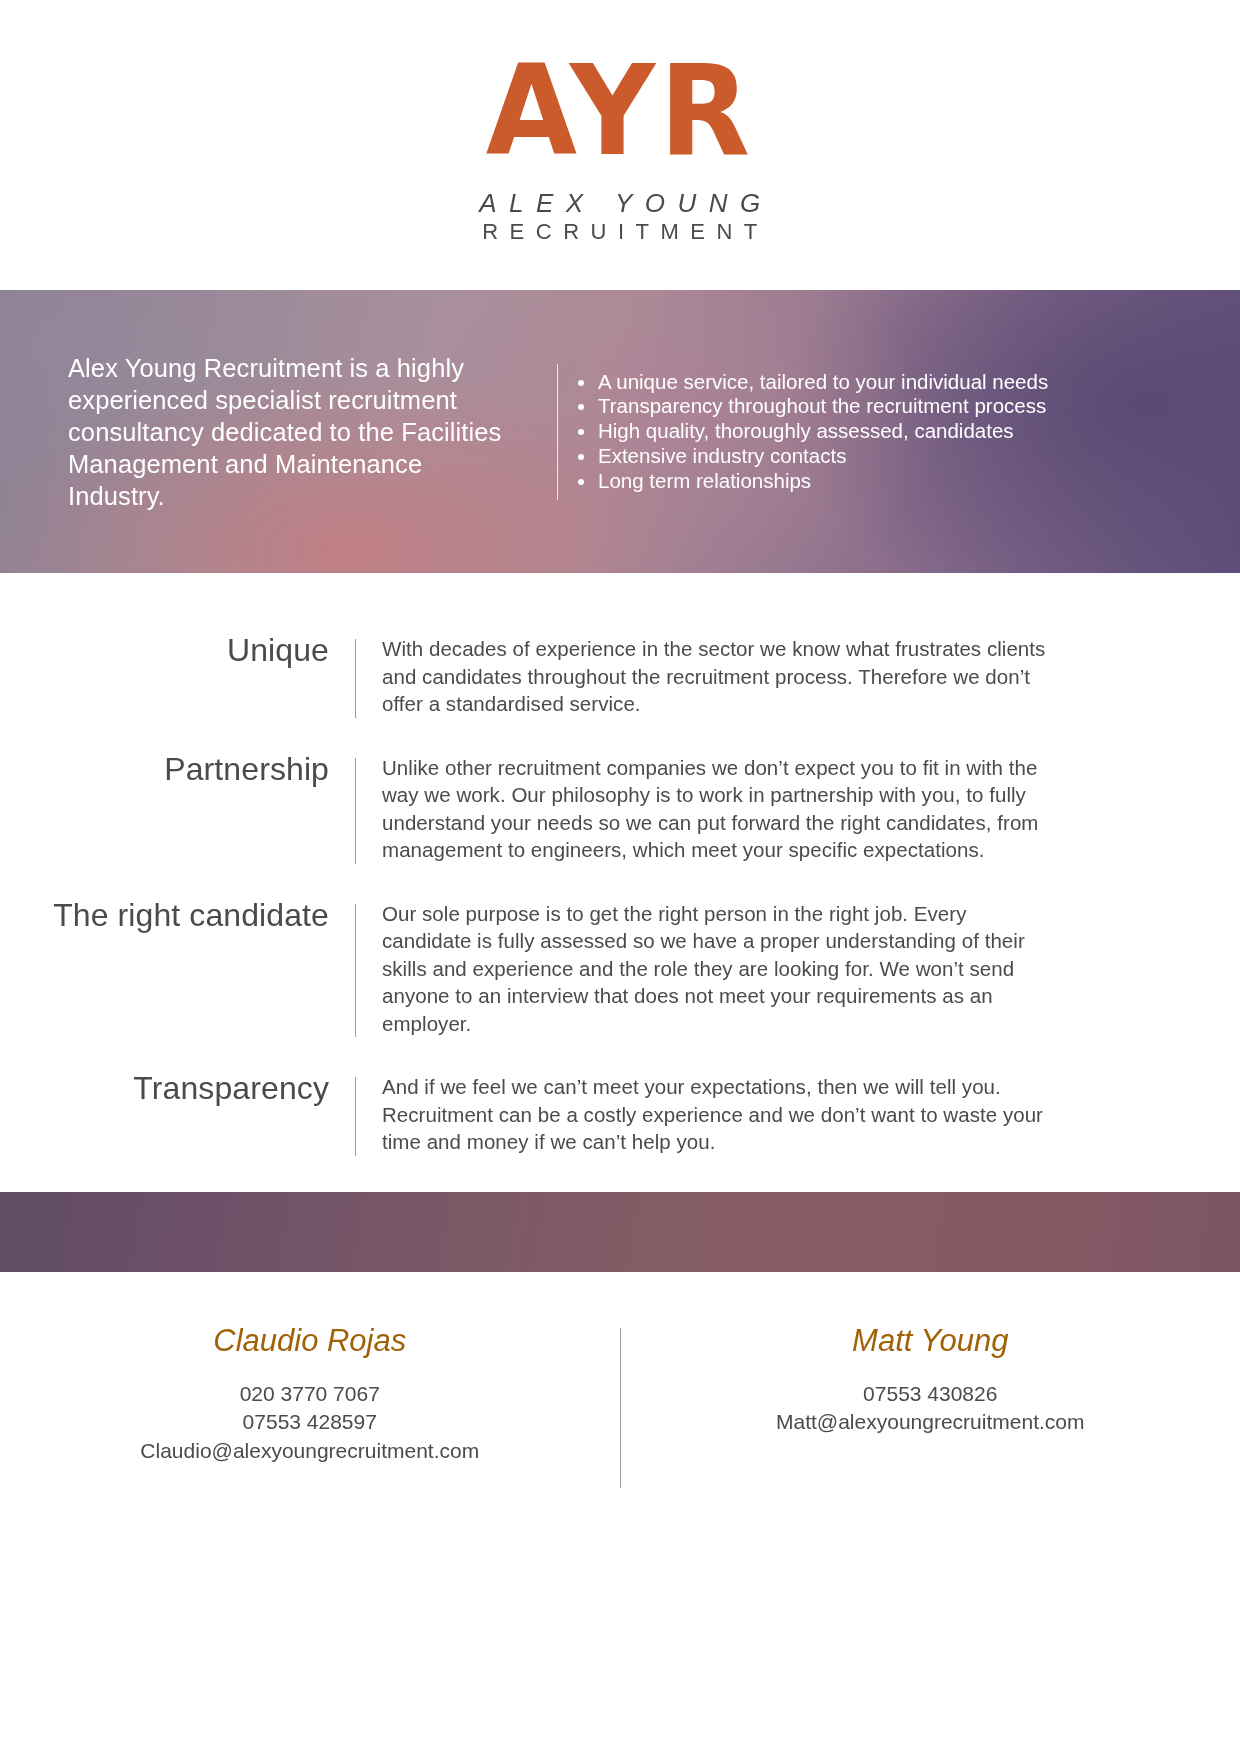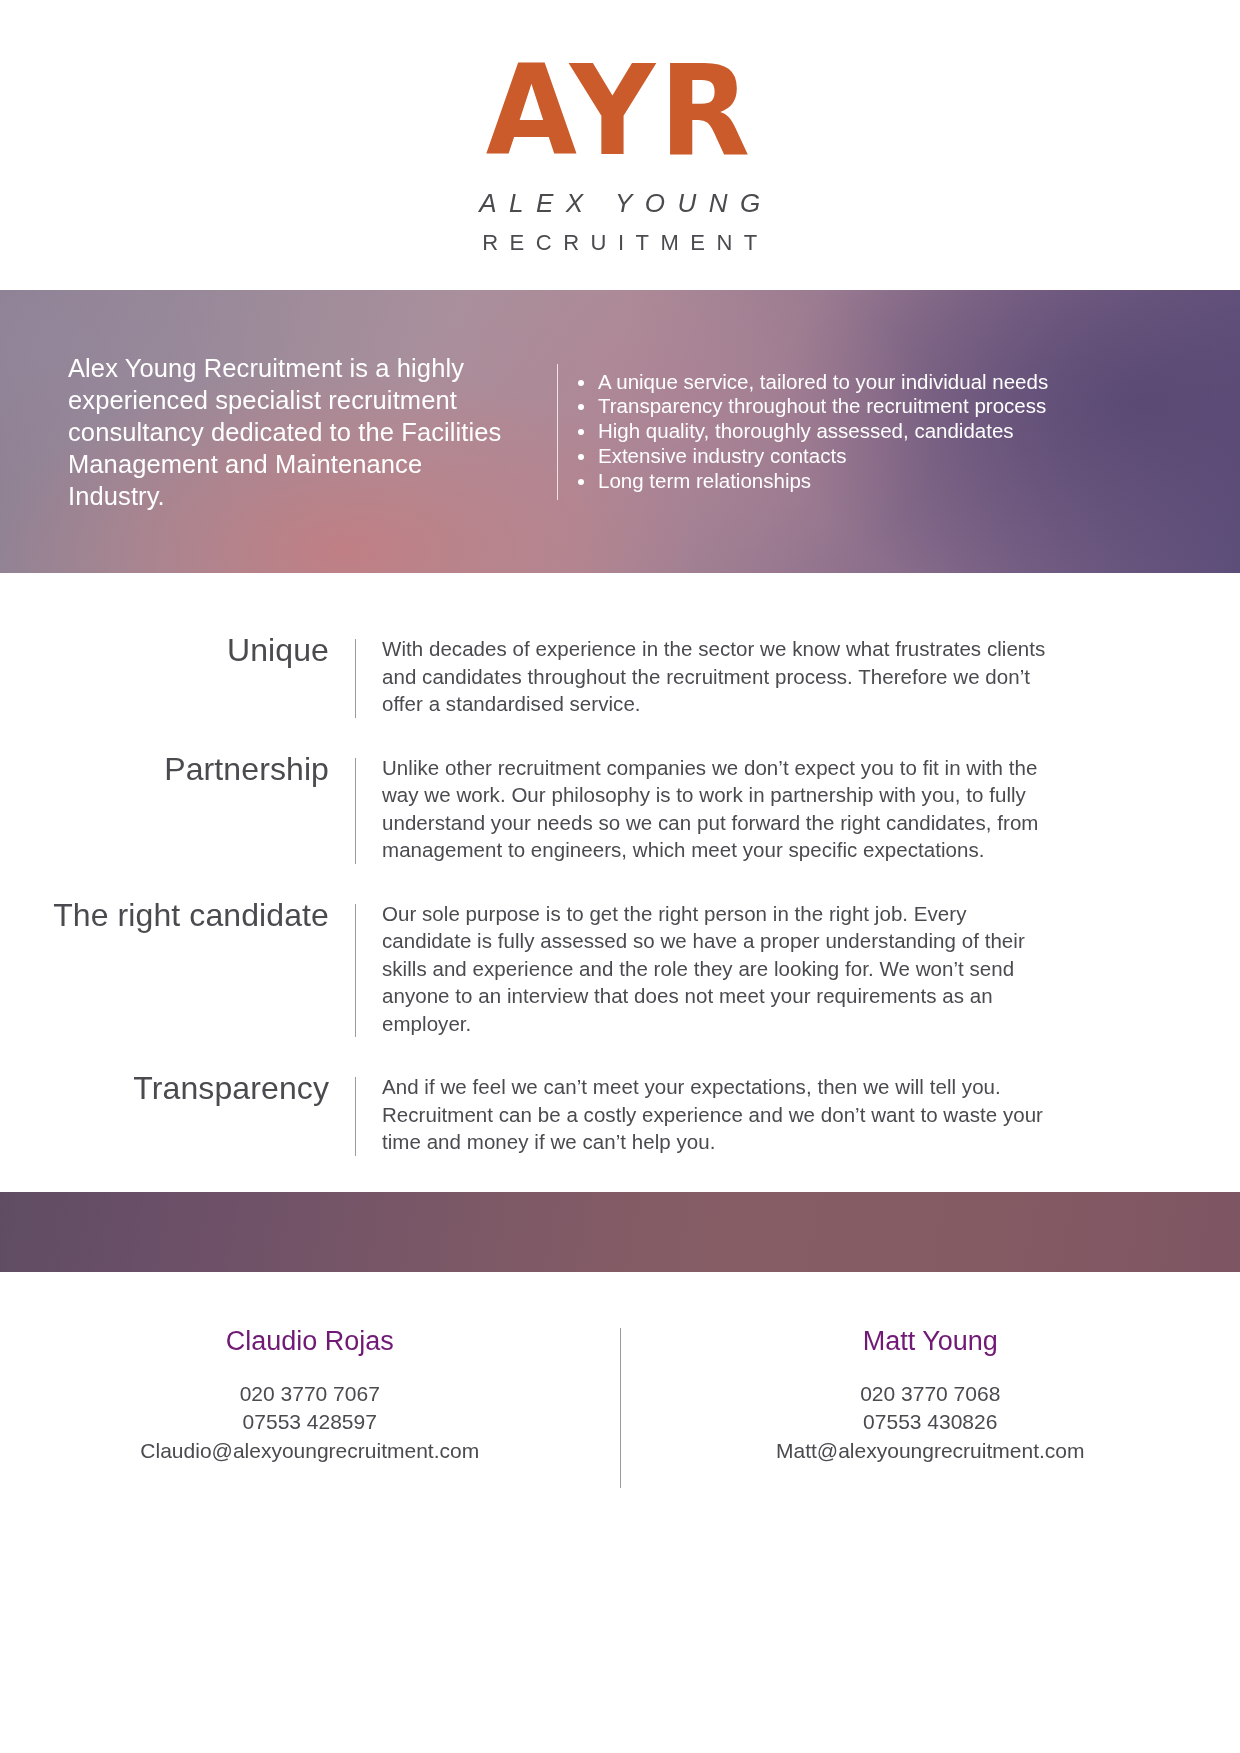--- a/index.html
+++ b/index.html
@@ -41,21 +41,20 @@
   .logo-line1 {
     margin-top: 22px;
     font-size: 26px;
     letter-spacing: 12.5px;
     color: #4a4a4f;
     font-family: "Liberation Sans", sans-serif;
     padding-left: 12px;
     font-style: italic;
   }
   .logo-line2 {
-    margin-top: 11px;
     font-size: 22px;
     letter-spacing: 11.5px;
     color: #4a4a4f;
     font-family: "Liberation Sans", sans-serif;
     padding-left: 11px;
   }
 
   
   .banner {
     position: relative;
@@ -181,24 +180,25 @@
     padding: 52px 0 0 0;
     align-items: stretch;
   }
   .contact-col {
     flex: 1 1 0;
     text-align: center;
     padding: 0 40px;
     box-sizing: border-box;
   }
   .contact-name {
-    font-size: 27px;
+    font-size: 31px;
     line-height: 34px;
-    color: #701a75;
+    color: #a16207;
     margin-bottom: 22px;
+    font-style: italic;
   }
   .contact-line {
     font-size: 21px;
     line-height: 28.5px;
     color: #4a4a4f;
   }
   .contacts-divider {
     width: 1px;
     background: #9a9aa0;
     flex: 0 0 auto;
@@ -279,18 +279,17 @@
     <div class="contact-name">Claudio Rojas</div>
     <div class="contact-line">020 3770 7067</div>
     <div class="contact-line">07553 428597</div>
     <div class="contact-line">Claudio@alexyoungrecruitment.com</div>
   </div>
 
   <div class="contacts-divider"></div>
 
   <div class="contact-col">
     <div class="contact-name">Matt Young</div>
-    <div class="contact-line">020 3770 7068</div>
     <div class="contact-line">07553 430826</div>
     <div class="contact-line">Matt@alexyoungrecruitment.com</div>
   </div>
 
 </div>
 
 </body></html>

